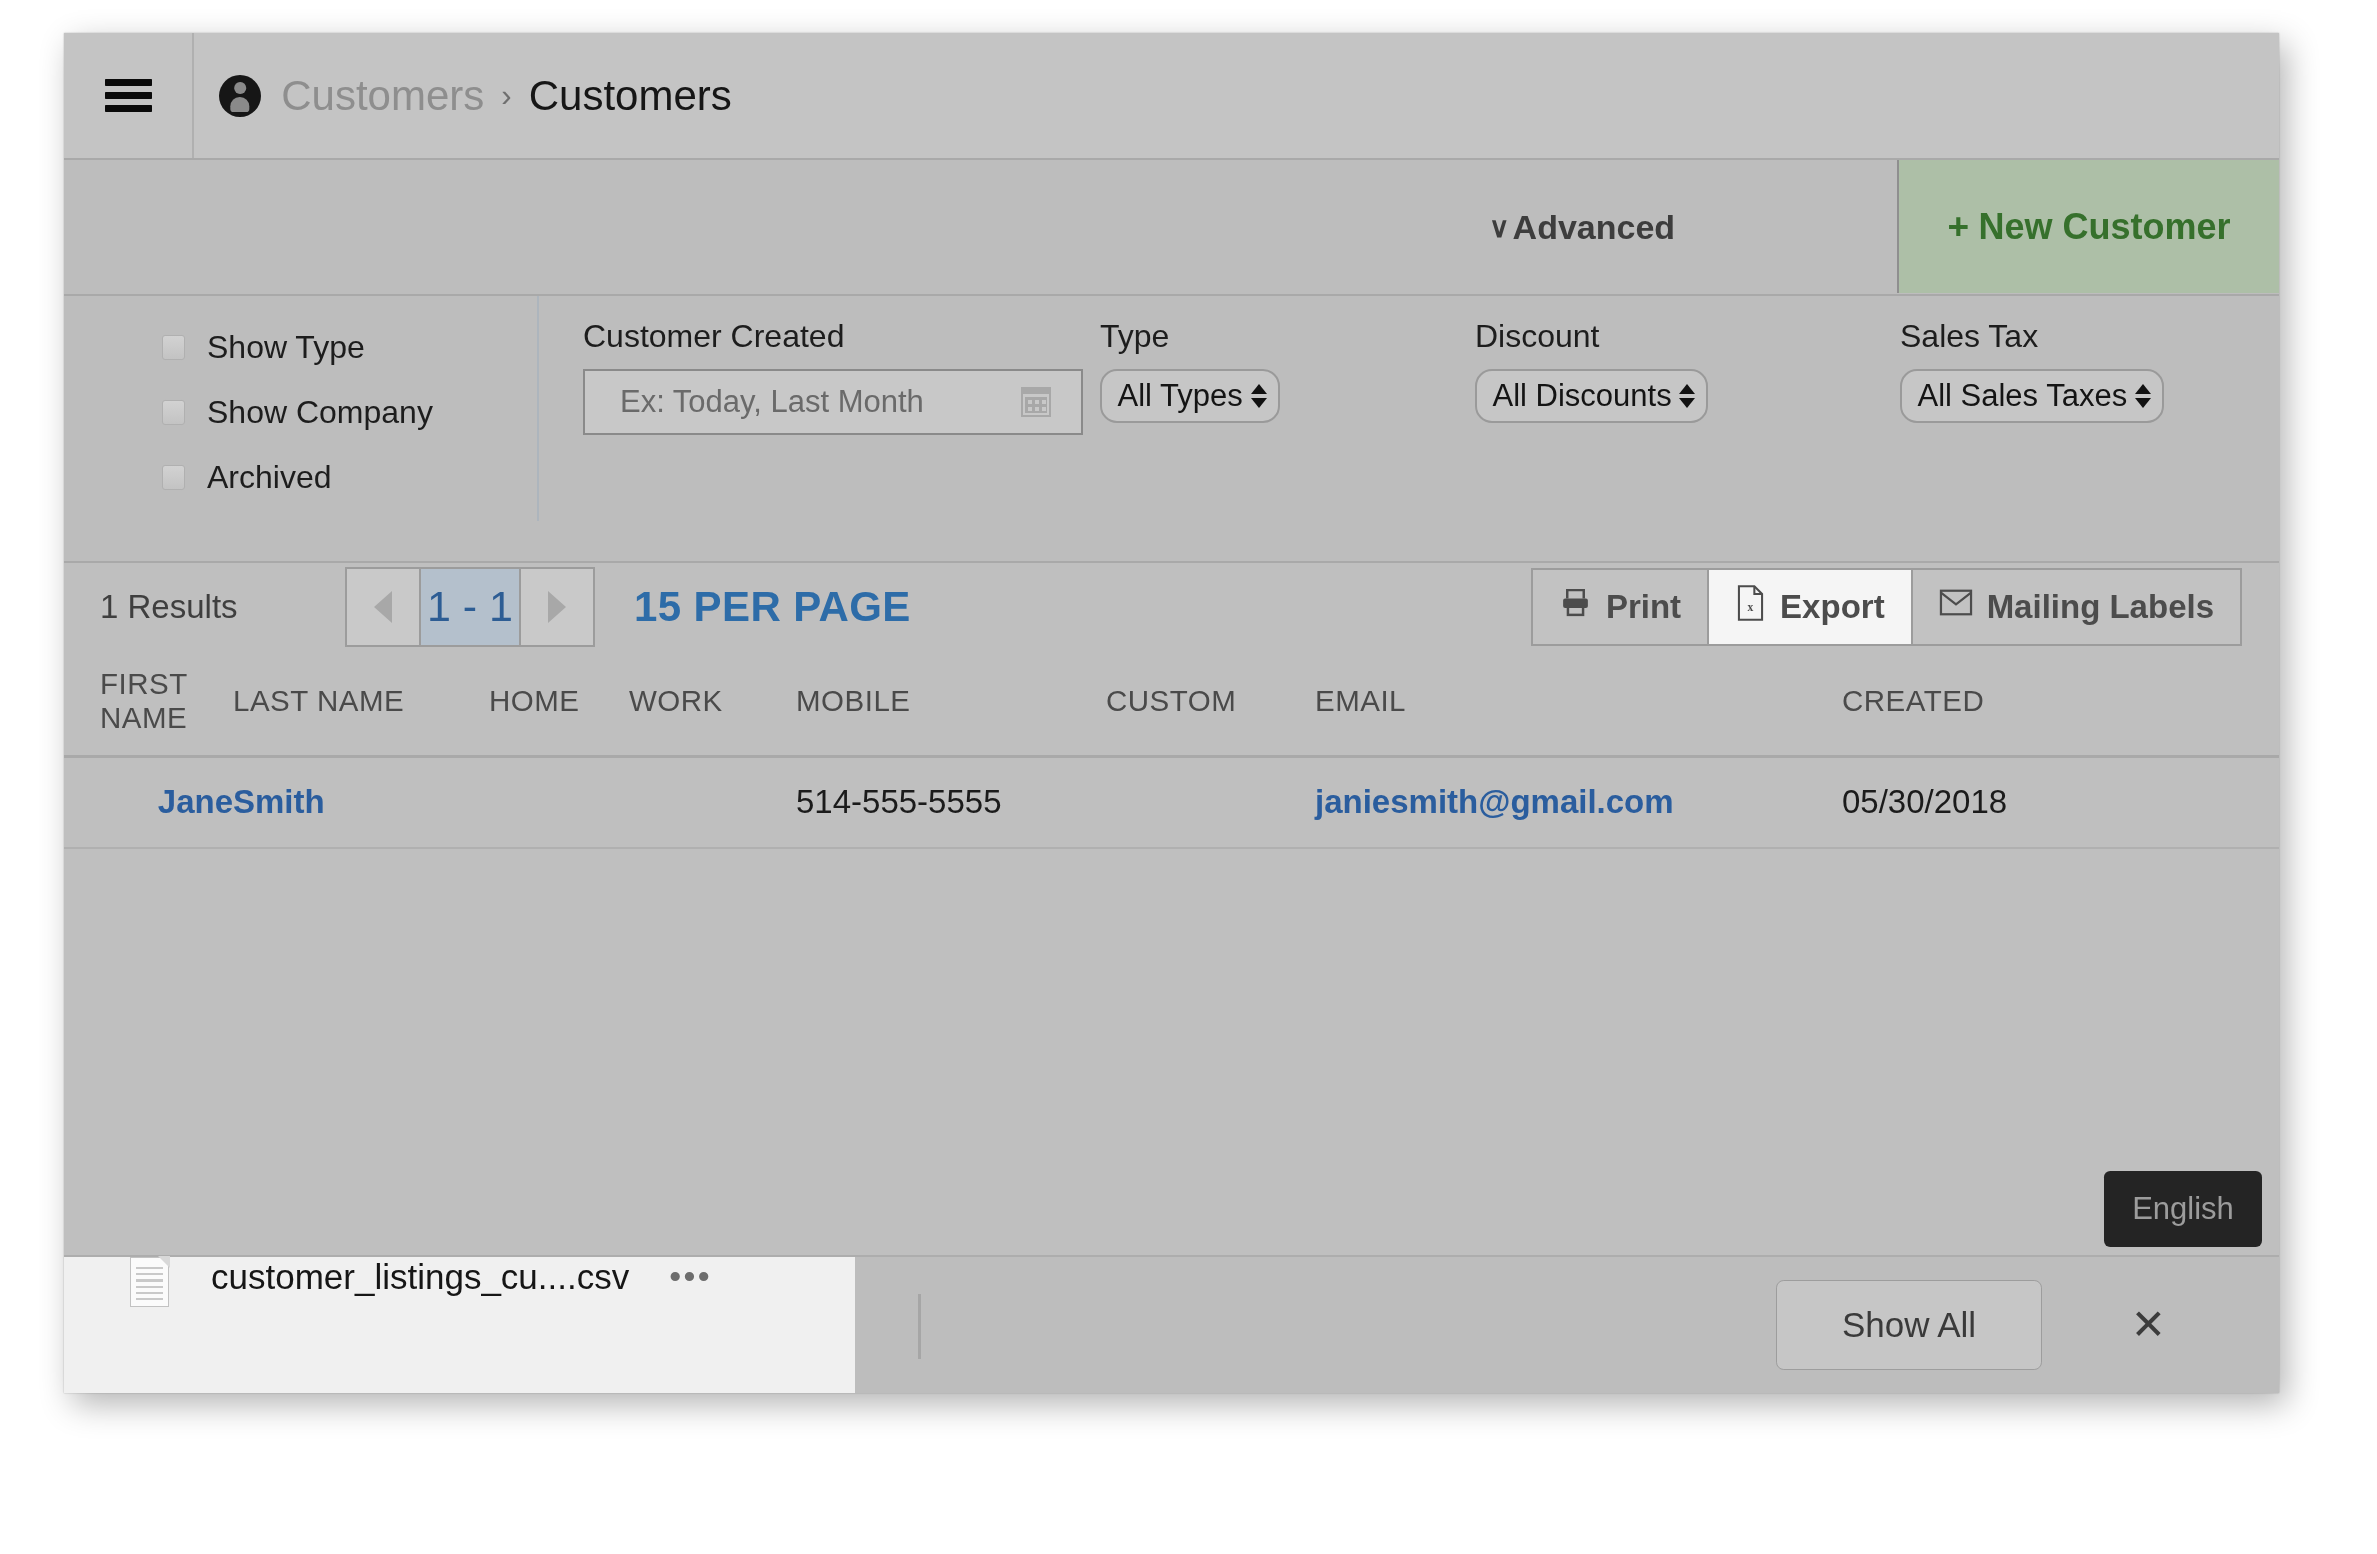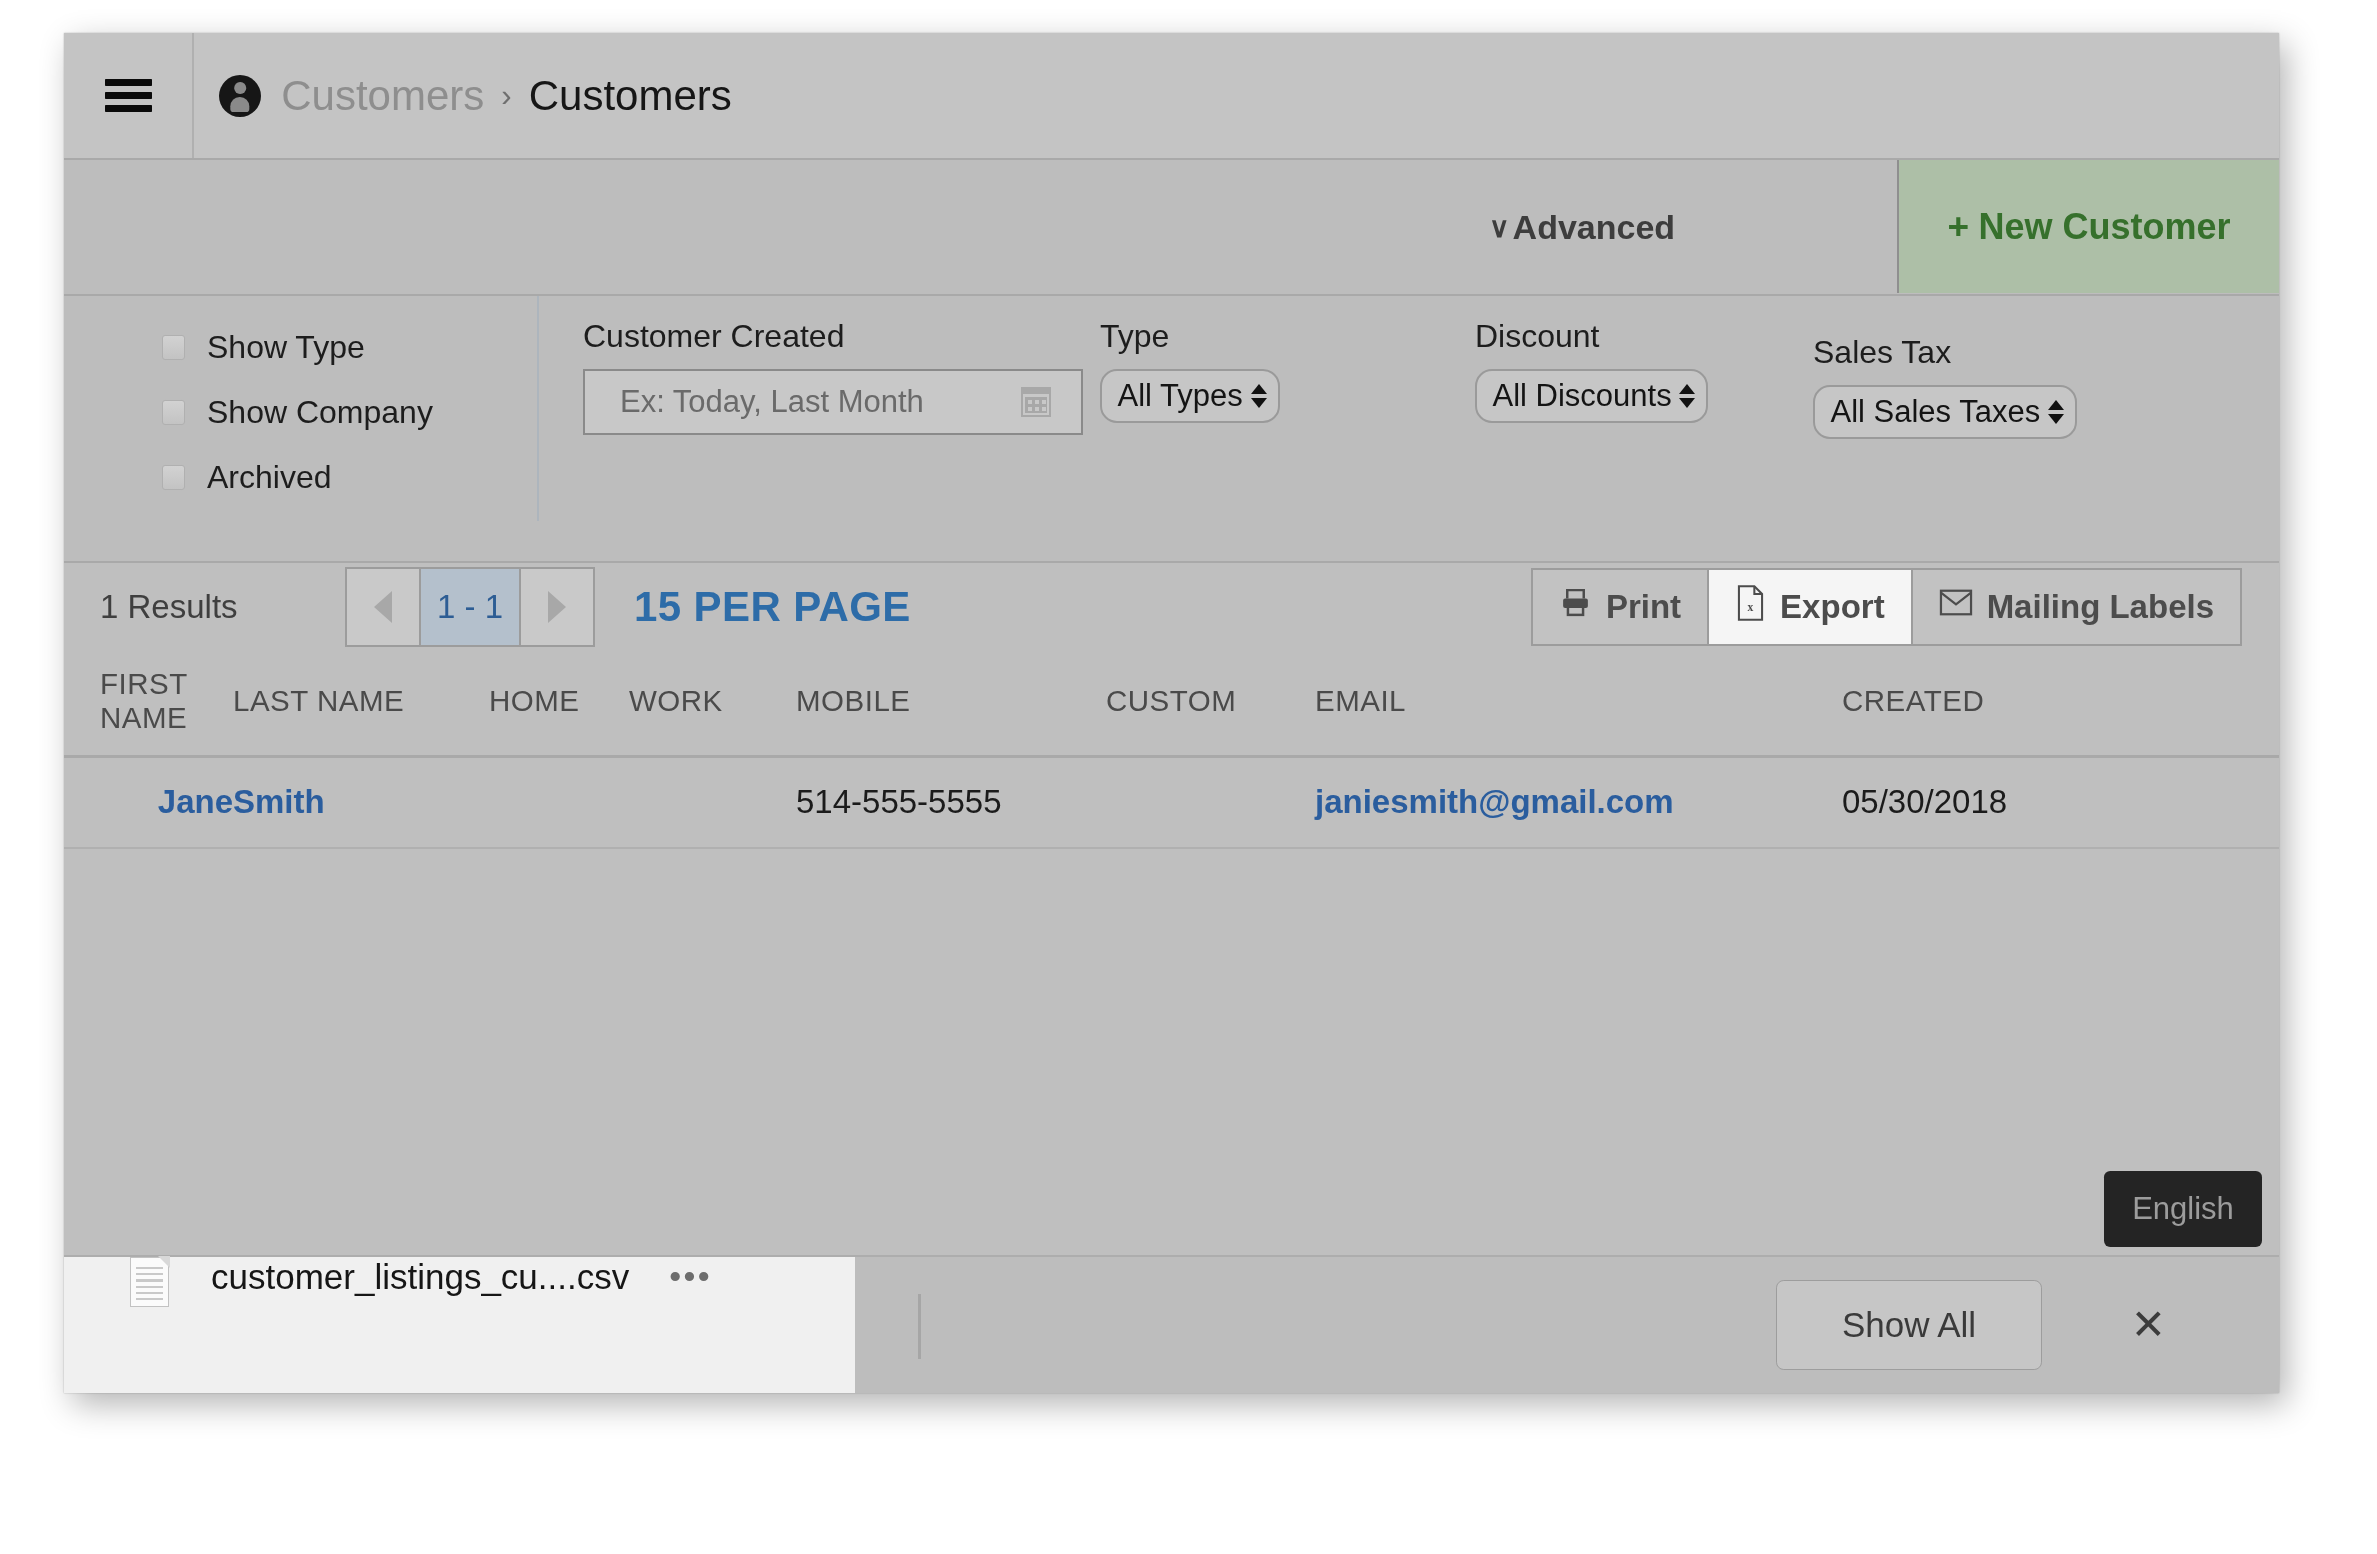--- a/index.html
+++ b/index.html
@@ -323,21 +323,21 @@
     border-top: 16.3px solid transparent;
     border-bottom: 16.3px solid transparent;
     border-left: 18.6px solid #a8a8a8;
   }
   .pager-cur {
     width: 98px;
     background: #b4c0cc;
     border-left: 2.3px solid #9c9c9c;
     border-right: 2.3px solid #9c9c9c;
     display: flex; align-items: center; justify-content: center;
-    font-size: 33px;
+    font-size: 43px;
     color: #2d5d94;
     cursor: pointer;
   }
   .per-page {
     position: absolute;
     left: 570px; top: 50%;
     transform: translateY(-50%);
     font-size: 42px;
     font-weight: bold;
     color: #2d6ca8;
@@ -579,21 +579,21 @@
         <span class="filter-label">Discount</span>
         <div class="select-pill">
           <span>All Discounts</span>
           <span class="spin">
             <i class="up"></i>
               <i class="dn"></i>
           </span>
         </div>
       </div>
 
-      <div class="filter-col" style="left:1749px;margin-top:16px;">
+      <div class="filter-col" style="left:1836px;">
         <span class="filter-label">Sales Tax</span>
         <div class="select-pill">
           <span>All Sales Taxes</span>
           <span class="spin">
             <i class="up"></i>
               <i class="dn"></i>
           </span>
         </div>
       </div>
     </div>

